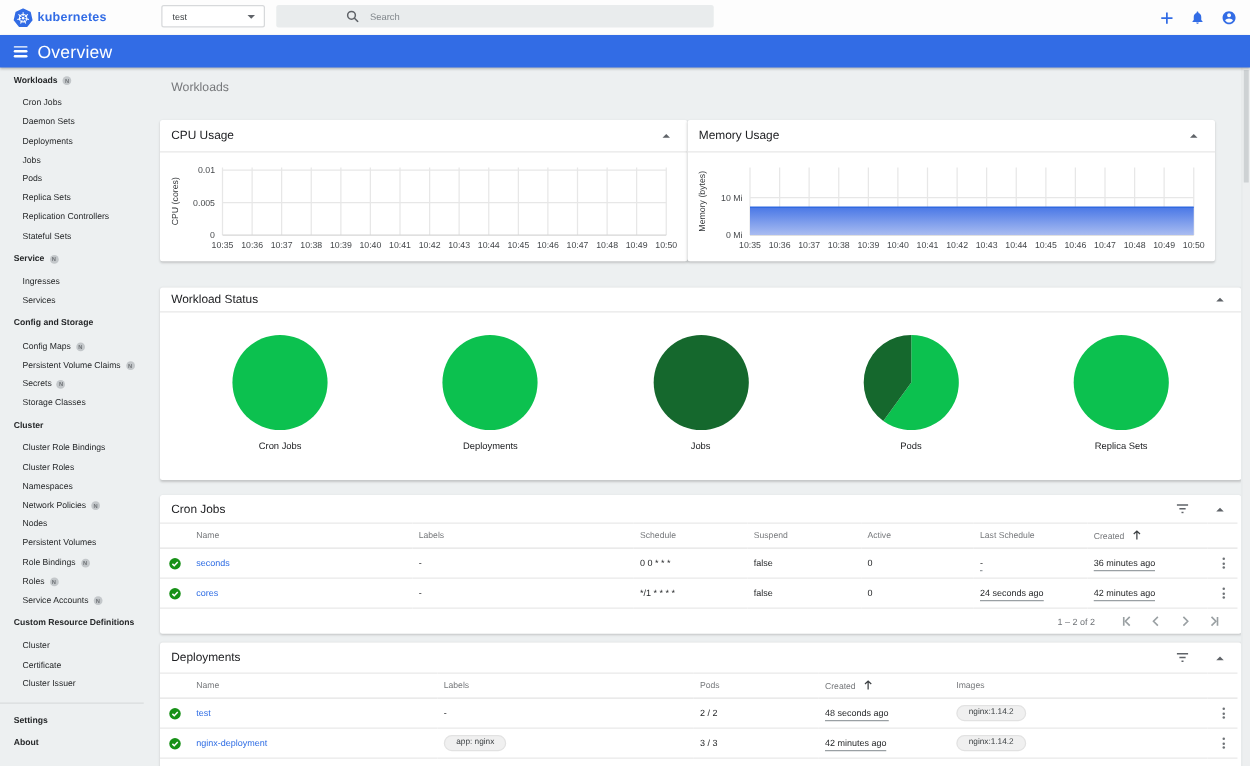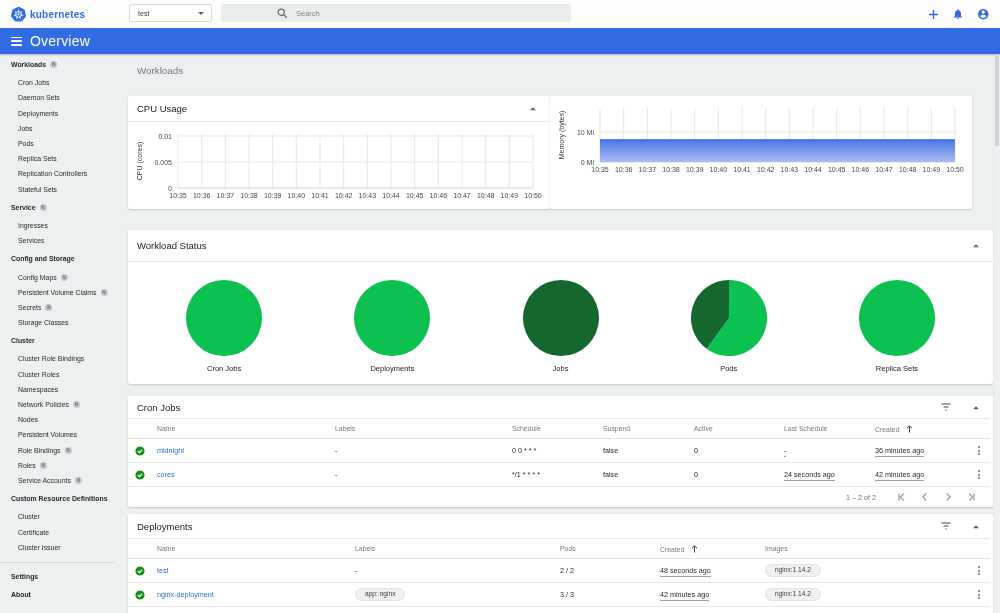--- a/index.html
+++ b/index.html
@@ -42,21 +42,21 @@
   .card { background:#fff; border-radius:2px; box-shadow:0 1px 2px rgba(0,0,0,.18); position:relative; }
   .card-title { font-size:9.5px; color:#202124; }
   .card-head { display:flex; align-items:center; position:relative; }
   .head-icons { position:absolute; right:13px; top:0; bottom:0; display:flex; align-items:center; gap:21px; }
 
   #graphs-row { display:flex; margin-top:17px; }
   .graph-card { width:422px; height:113px; }
   .graph-card .card-head { height:26px; padding-left:9px; border-bottom:1px solid #e8e8e8; }
 
   #ws-card { margin-top:21px; height:154px; }
-  #ws-card .card-head { height:32px; padding-left:9px; border-bottom:1px solid #e8e8e8; }
+  #ws-card .card-head { height:20px; padding-left:9px; border-bottom:1px solid #e8e8e8; }
   
   #pies { display:flex; height:127px; padding:0 12px; }
   .pie-col { flex:1; display:flex; flex-direction:column; align-items:center; justify-content:center; }
   .pie-label { font-size:7.5px; color:#202124; margin-top:6px; }
 
   .table-card { margin-top:12px; }
   .table-head { height:22px; padding-left:9px; display:flex; align-items:center; position:relative; }
   table { border-collapse:collapse; width:862px; table-layout:fixed; }
   th { font-size:6.9px; color:#77797c; font-weight:normal; text-align:left; height:20px; border-top:1px solid #e9e9e9; border-bottom:1px solid #e4e4e4; padding:0 0 0 5px; white-space:nowrap; }
   td { font-size:7.2px; color:#26282a; height:24px; border-bottom:1px solid #e9e9e9; padding:0 0 0 5px; overflow:hidden; white-space:nowrap; }
@@ -307,20 +307,30 @@
             <text x="310.3" y="76" text-anchor="middle" class="axis-text">10:46</text>
             <text x="334.0" y="76" text-anchor="middle" class="axis-text">10:47</text>
             <text x="357.7" y="76" text-anchor="middle" class="axis-text">10:48</text>
             <text x="381.3" y="76" text-anchor="middle" class="axis-text">10:49</text>
             <text x="405.0" y="76" text-anchor="middle" class="axis-text">10:50</text>
             <text x="14" y="39" transform="rotate(-90 14 39)" text-anchor="middle" class="axis-label">CPU (cores)</text>
           </svg>
         </div>
     </div>
     <div class="card graph-card" id="mem-card">
+      <div class="card-head">
+        <span class="card-title">Memory Usage</span>
+        <span class="head-icons">
+            <span class="collapse-caret">
+              <svg width="8" height="5" viewBox="0 0 8 5">
+                <path d="M1 4.2 L4 1.2 L7 4.2 Z" fill="#5f6368"></path>
+              </svg>
+            </span>
+          </span>
+      </div>
       <div class="chart-box">
           <svg width="422" height="87" viewBox="0 0 422 87">
             <line x1="50.0" y1="12" x2="50.0" y2="66" stroke="#e7e7e7" stroke-width="1"></line>
             <line x1="73.7" y1="12" x2="73.7" y2="66" stroke="#e7e7e7" stroke-width="1"></line>
             <line x1="97.3" y1="12" x2="97.3" y2="66" stroke="#e7e7e7" stroke-width="1"></line>
             <line x1="121.0" y1="12" x2="121.0" y2="66" stroke="#e7e7e7" stroke-width="1"></line>
             <line x1="144.7" y1="12" x2="144.7" y2="66" stroke="#e7e7e7" stroke-width="1"></line>
             <line x1="168.3" y1="12" x2="168.3" y2="66" stroke="#e7e7e7" stroke-width="1"></line>
             <line x1="192.0" y1="12" x2="192.0" y2="66" stroke="#e7e7e7" stroke-width="1"></line>
             <line x1="215.7" y1="12" x2="215.7" y2="66" stroke="#e7e7e7" stroke-width="1"></line>
@@ -458,21 +468,21 @@
                 </svg></span></th>
             <th></th>
           </tr>
         </thead>
         <tbody>
           <tr>
             <td class="c-icon"><svg width="10" height="10" viewBox="0 0 10 10" style="vertical-align:middle">
                 <circle cx="5" cy="5" r="4.6" fill="#179117"></circle>
                 <path d="M2.9 5.1 L4.4 6.6 L7.2 3.6" fill="none" stroke="#fff" stroke-width="1.2"></path>
               </svg></td>
-            <td><a class="res-link">midnight</a></td>
+            <td><a class="res-link">seconds</a></td>
             <td>-</td>
             <td>0 0 * * *</td>
             <td>false</td>
             <td>0</td>
             <td><span class="tip">-</span></td>
             <td><span class="tip">36 minutes ago</span></td>
             <td style="text-align:right;padding-right:10px"><span class="dots">
                 <i></i>
                 <i></i>
                 <i></i>

